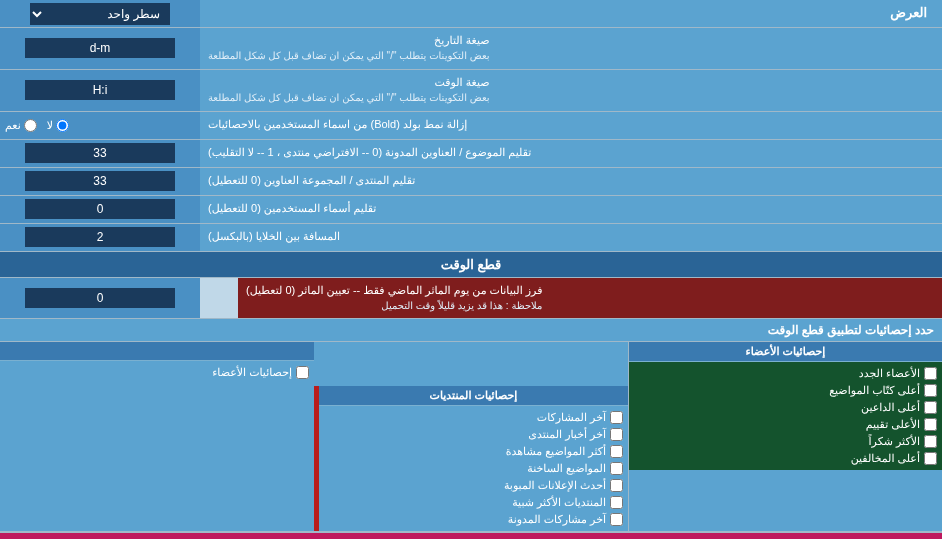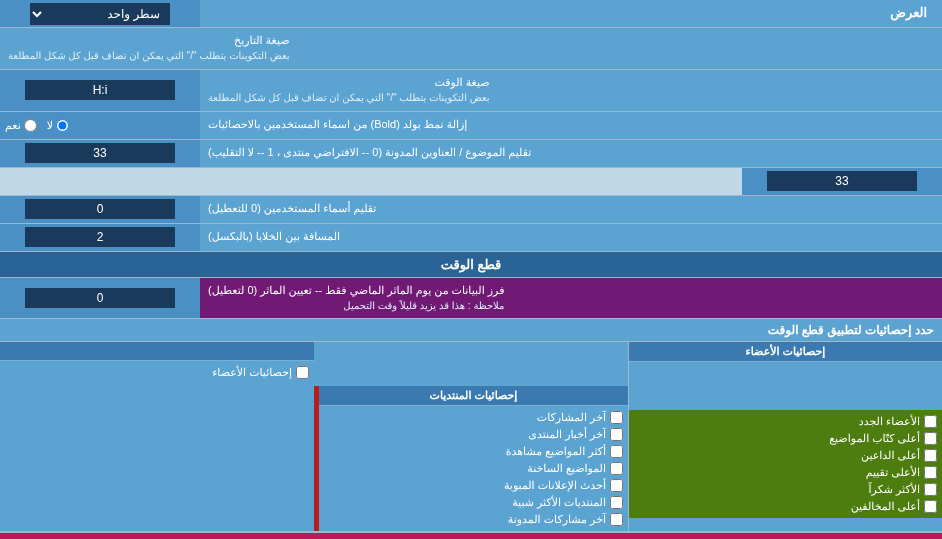--- a/index.html
+++ b/index.html
@@ -120,20 +120,23 @@
   </div>
 </div>
 
 <div class="row" style="min-height:38px;">
   <div class="label-cell row-wide-label" style="background:#5ba3d0;">
     <span style="color:#fff; font-size:11px; text-align:right; direction:rtl;">
       صيغة التاريخ<br>
       <span style="font-size:10px; color:#e0eef8;">بعض التكوينات يتطلب "/" التي يمكن ان تضاف قبل كل شكل المطلعة</span>
     </span>
   </div>
+  <div class="input-cell row-input-narrow" style="background:#4a90c4;">
+    <input type="text" class="input-field" style="width: 150px;" value="d-m">
+  </div>
 </div>
 
 <div class="row" style="min-height:38px;">
   <div class="label-cell row-wide-label" style="background:#5ba3d0;">
     <span style="color:#fff; font-size:11px; text-align:right; direction:rtl;">
       صيغة الوقت<br>
       <span style="font-size:10px; color:#e0eef8;">بعض التكوينات يتطلب "/" التي يمكن ان تضاف قبل كل شكل المطلعة</span>
     </span>
   </div>
   <div class="input-cell row-input-narrow" style="background:#4a90c4;">
@@ -160,20 +163,23 @@
 <div class="row" style="min-height:28px;">
   <div class="label-cell row-wide-label" style="background:#5ba3d0;padding-left:8px;">
     <span style="color:#fff; font-size:11px;">تقليم الموضوع / العناوين المدونة (0 -- الافتراضي منتدى ، 1 -- لا التقليب)</span>
   </div>
   <div class="input-cell row-input-narrow" style="background:#4a90c4;">
     <input type="text" class="input-field" style="width: 150px;" value="33">
   </div>
 </div>
 
 <div class="row" style="min-height:28px;">
+  <div class="label-cell row-wide-label" style="background:#5ba3d0;">
+    <span style="color:#fff; font-size:11px;">تقليم المنتدى / المجموعة العناوين (0 للتعطيل)</span>
+  </div>
   <div class="input-cell row-input-narrow" style="background:#4a90c4;">
     <input type="text" class="input-field" style="width: 150px;" value="33">
   </div>
 </div>
 
 <div class="row" style="min-height:28px;">
   <div class="label-cell row-wide-label" style="background:#5ba3d0;">
     <span style="color:#fff; font-size:11px;">تقليم أسماء المستخدمين (0 للتعطيل)</span>
   </div>
   <div class="input-cell row-input-narrow" style="background:#4a90c4;">
@@ -188,21 +194,21 @@
   <div class="input-cell row-input-narrow" style="background:#4a90c4;">
     <input type="text" class="input-field" style="width: 150px;" value="2">
   </div>
 </div>
 
 <div class="section-header">
   <span>قطع الوقت</span>
 </div>
 
 <div class="row" style="min-height:40px;">
-  <div class="label-cell row-wide-label" style="background:#701a75;">
+  <div class="label-cell row-wide-label" style="background:#7f1d1d;margin-left:38px;">
     <span style="color:#fff; font-size:11px; text-align:right; direction:rtl;">
       فرز البيانات من يوم الماثر الماضي فقط -- تعيين الماثر (0 لتعطيل)<br>
       <span style="font-size:10px; color:#e0eef8;">ملاحظة : هذا قد يزيد قليلاً وقت التحميل</span>
     </span>
   </div>
   <div class="input-cell row-input-narrow" style="background:#4a90c4;">
     <input type="text" class="input-field" style="width: 150px;" value="0">
   </div>
 </div>
 
@@ -213,21 +219,21 @@
       <span>حدد إحصائيات لتطبيق قطع الوقت</span>
     </div>
   </div>
 
   <div style="display:grid; grid-template-columns:1fr 1fr 1fr; direction:rtl; border-top:1px solid #a0b8c8;">
 
     <div style="border-left:1px solid #a0b8c8;">
       <div class="checkbox-col-header">
         <span>إحصائيات الأعضاء</span>
       </div>
-      <div class="checkbox-col" style="background:#4d7c0f;margin-top:48px;">
+      <div class="checkbox-col" style="background:#14532d;">
         <div class="checkbox-item">
           <input type="checkbox" style="">
           <span>الأعضاء الجدد</span>
         </div>
         <div class="checkbox-item">
           <input type="checkbox" style="">
           <span>أعلى كتّاب المواضيع</span>
         </div>
         <div class="checkbox-item">
           <input type="checkbox" style="">

